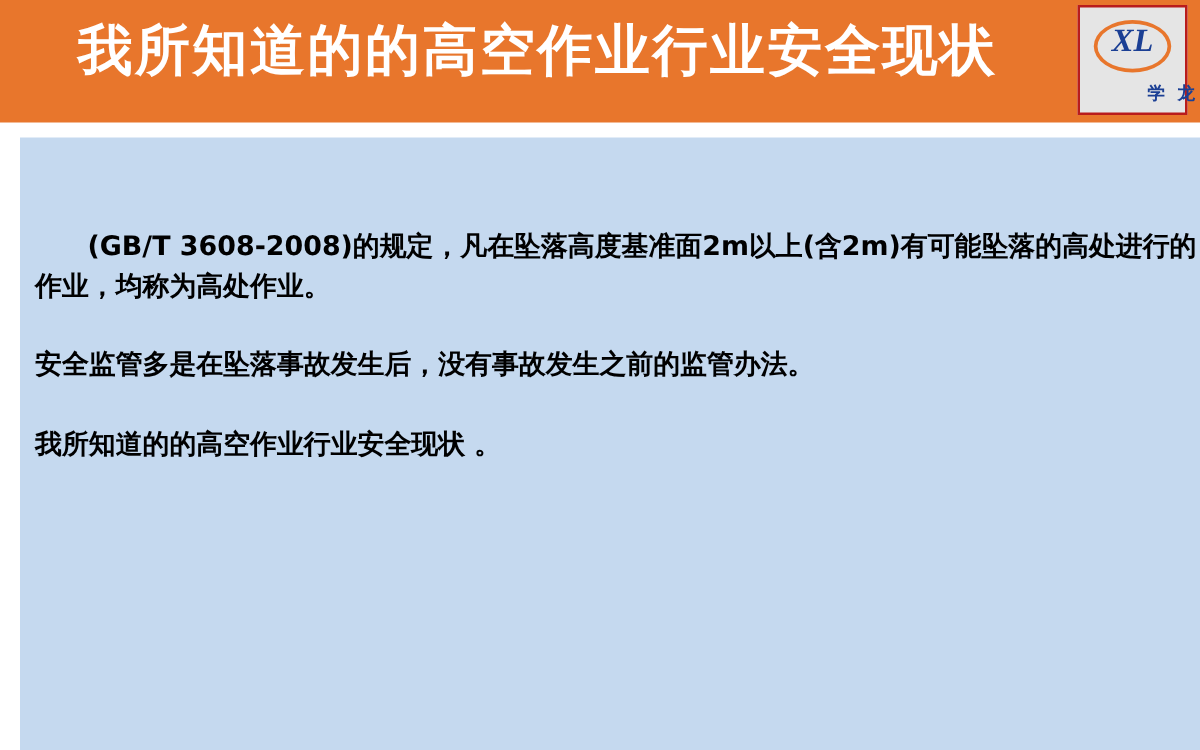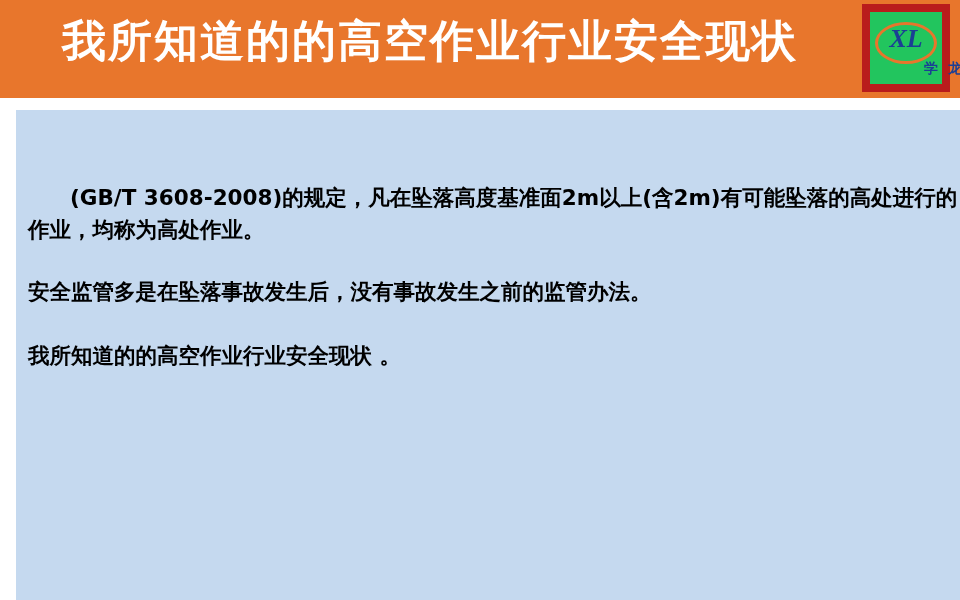--- a/index.html
+++ b/index.html
@@ -42,22 +42,22 @@
     font-family: "DejaVu Sans", "Liberation Sans", sans-serif;
     line-height: 62px;
     white-space: nowrap;
   }
   .logo {
     position: absolute;
     right: 10px;
     top: 4px;
     width: 88px;
     height: 88px;
-    background: #22c55e;
-    border: 8px solid #b91c1c;
+    background: #e5e5e5;
+    border: 2px solid #b91c1c;
     box-sizing: border-box;
   }
   .logo-inner {
     position: absolute;
     left: 50%;
     top: 6px;
     transform: translateX(-50%);
     width: 62px;
     height: 50px;
   }

